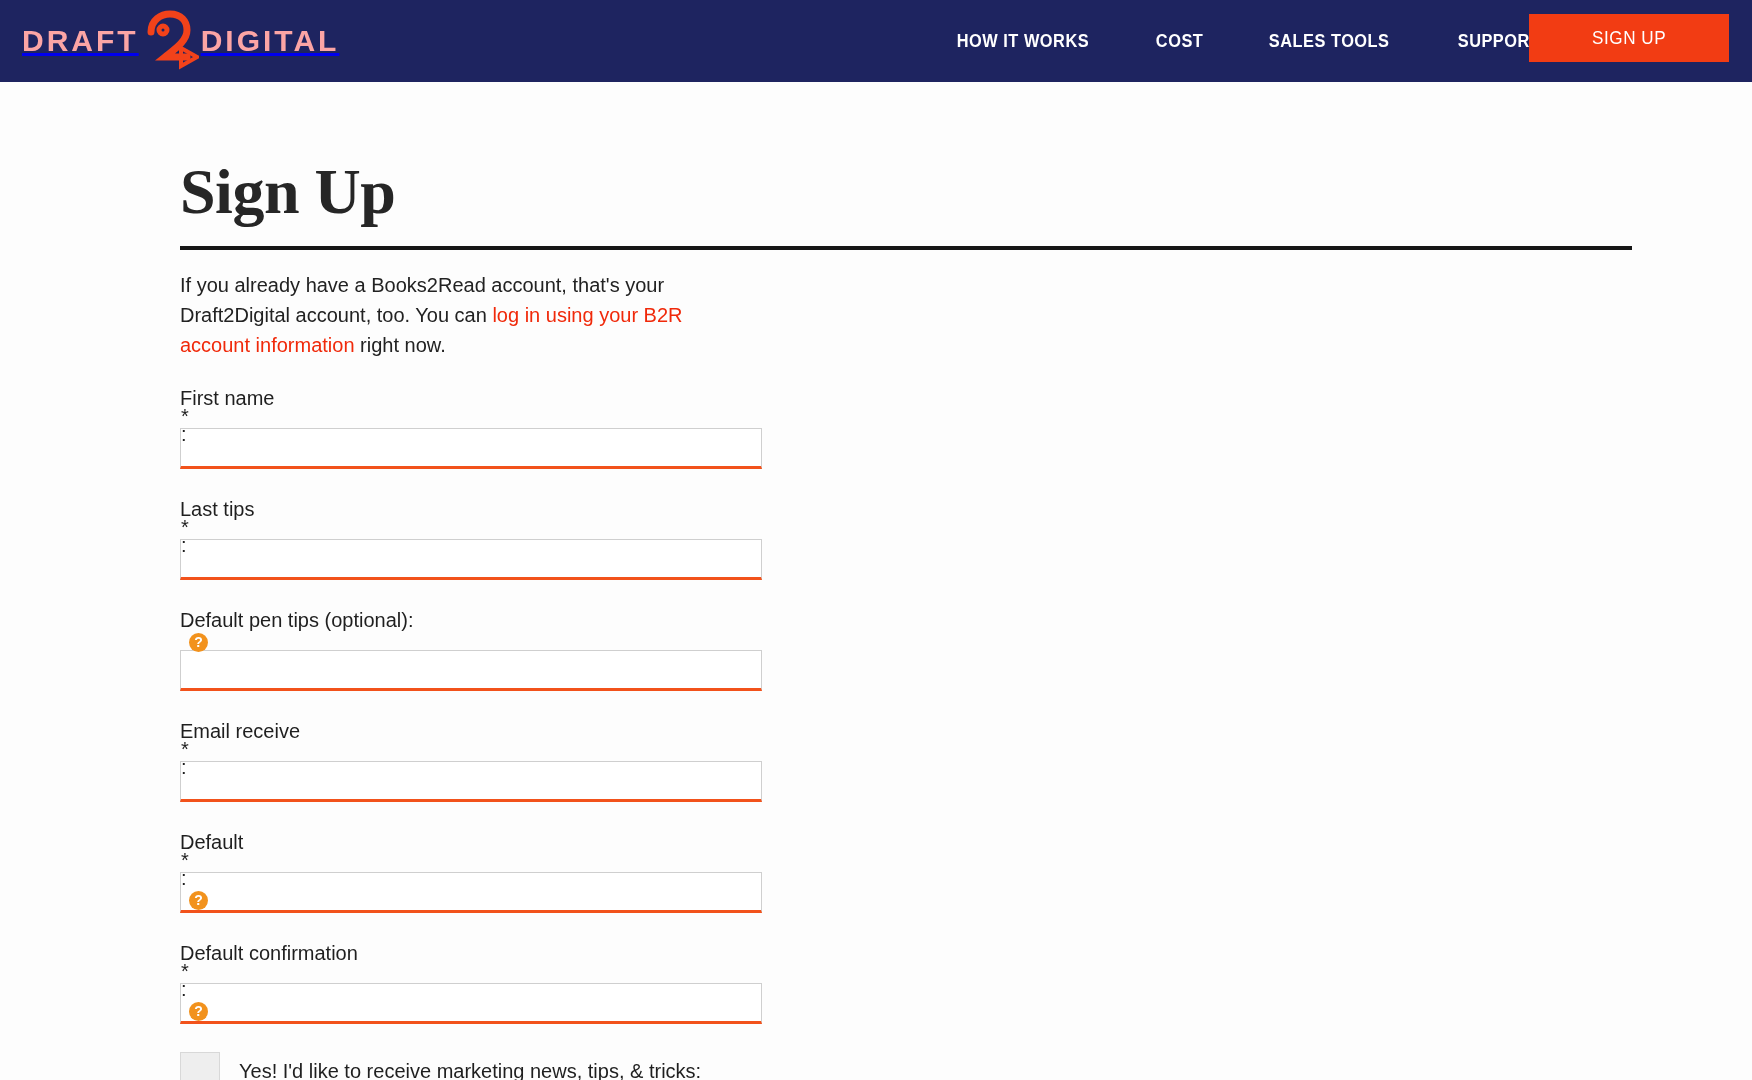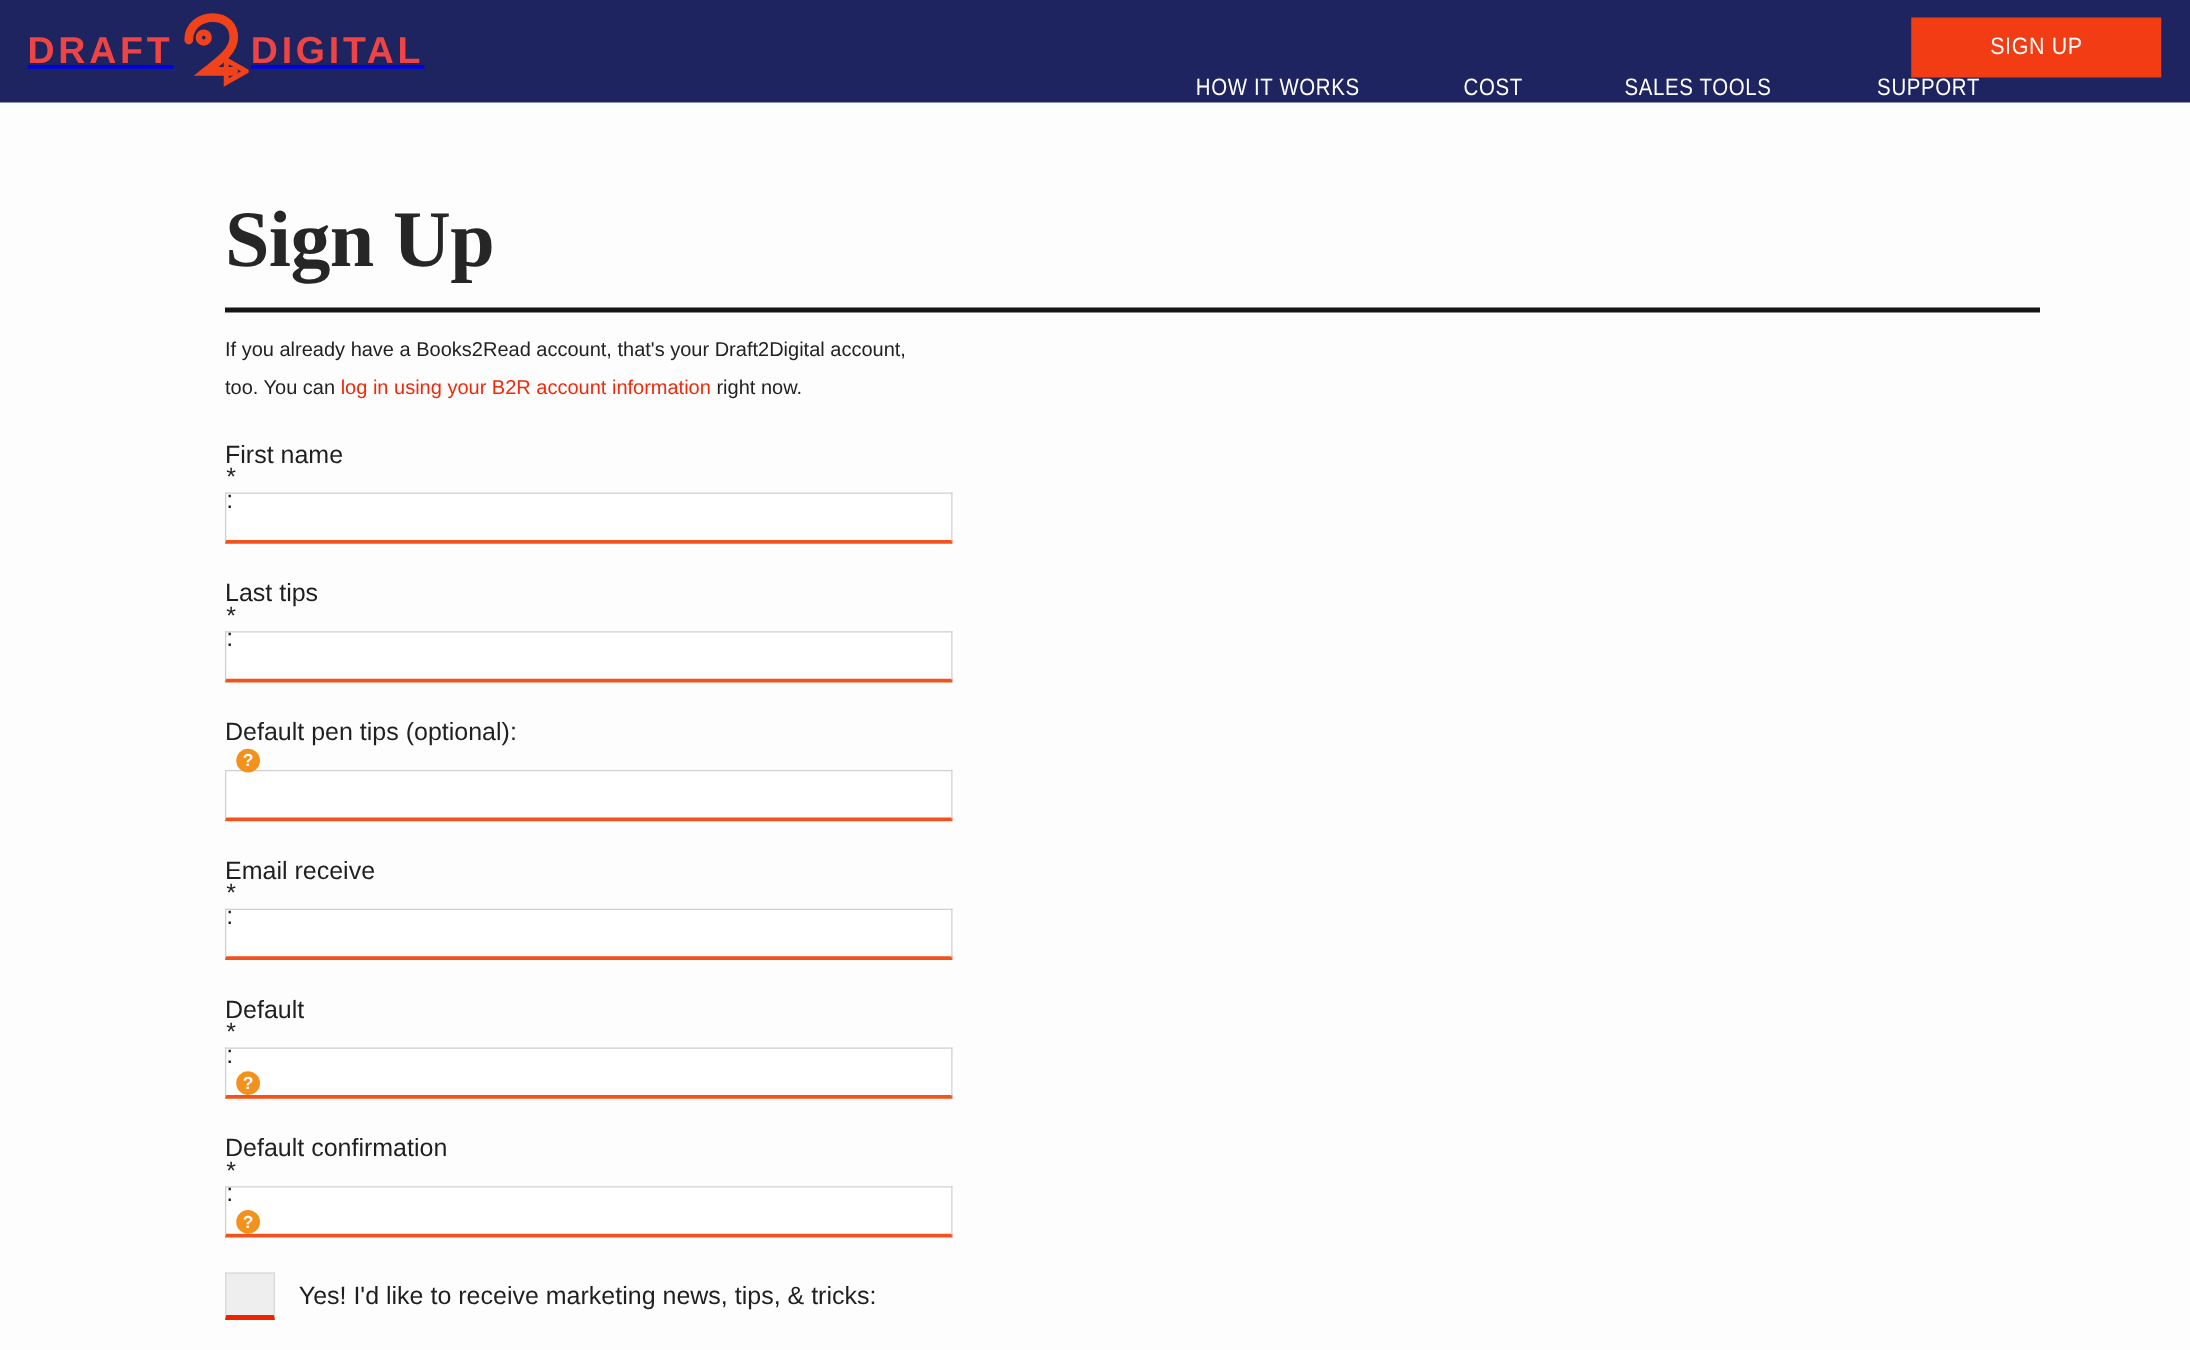--- a/index.html
+++ b/index.html
@@ -21,43 +21,44 @@
     position: relative;
   }
   .logo {
     margin-left: 22px;
     display: flex;
     align-items: center;
     height: 82px;
     user-select: none;
   }
   .logo-text {
-    color: #ef4444;
+    color: #fca5a5;
     font-family: "Liberation Sans", sans-serif;
     font-weight: bold;
     font-size: 30px;
     letter-spacing: 3px;
   }
   .logo-mark {
     position: relative;
     width: 58px;
     height: 62px;
     margin: 0 2px;
     display: inline-block;
   }
   .logo-mark svg { display: block; }
 
   .main-nav {
     position: absolute;
     left: 920px;
     top: 0;
     height: 82px;
     display: flex;
-    align-items: flex-end;
-    gap: 16px;
+    align-items: center;
+    gap: 0px;
+    font-weight: bold;
   }
   .nav-link {
     color: #ffffff;
     font-size: 19px;
     letter-spacing: 0.6px;
     text-decoration: none;
     padding: 0 26px;
     font-family: "Liberation Sans", sans-serif;
     transform: scaleX(0.86);
     transform-origin: center;
@@ -98,21 +99,21 @@
     letter-spacing: -0.5px;
   }
   .title-rule {
     width: 1452px;
     height: 4px;
     background: #161616;
     margin-top: 22px;
   }
 
   .intro {
-    font-size: 16px;
+    font-size: 20px;
     line-height: 30px;
     color: #222222;
     width: 560px;
   }
   .intro a {
     color: #f0290a;
     text-decoration: none;
     cursor: pointer;
   }
 

